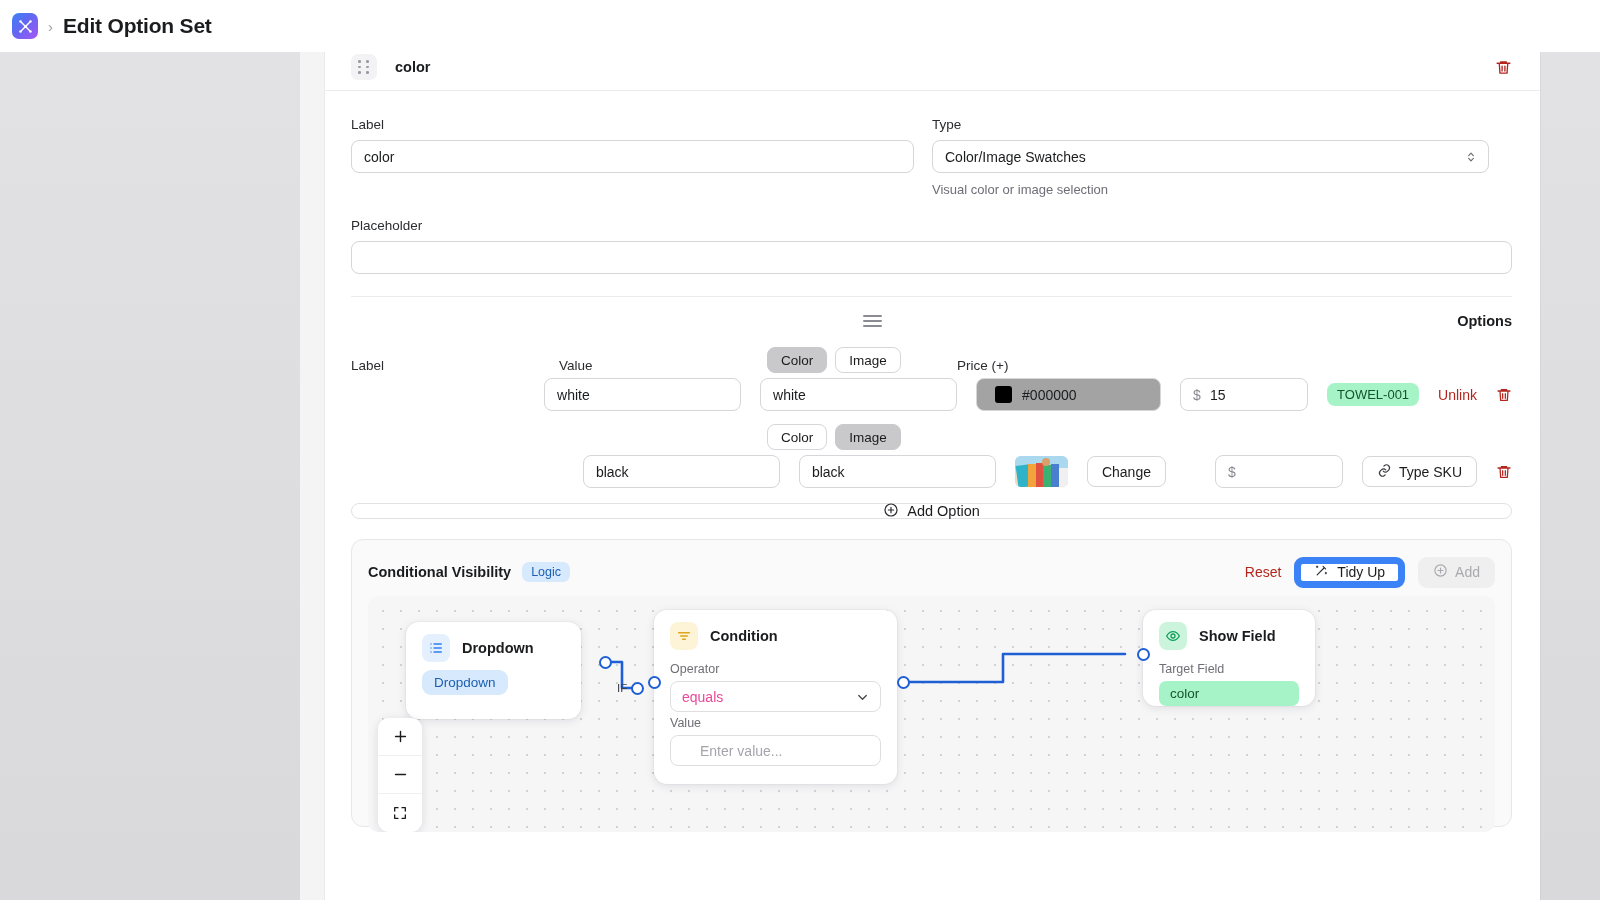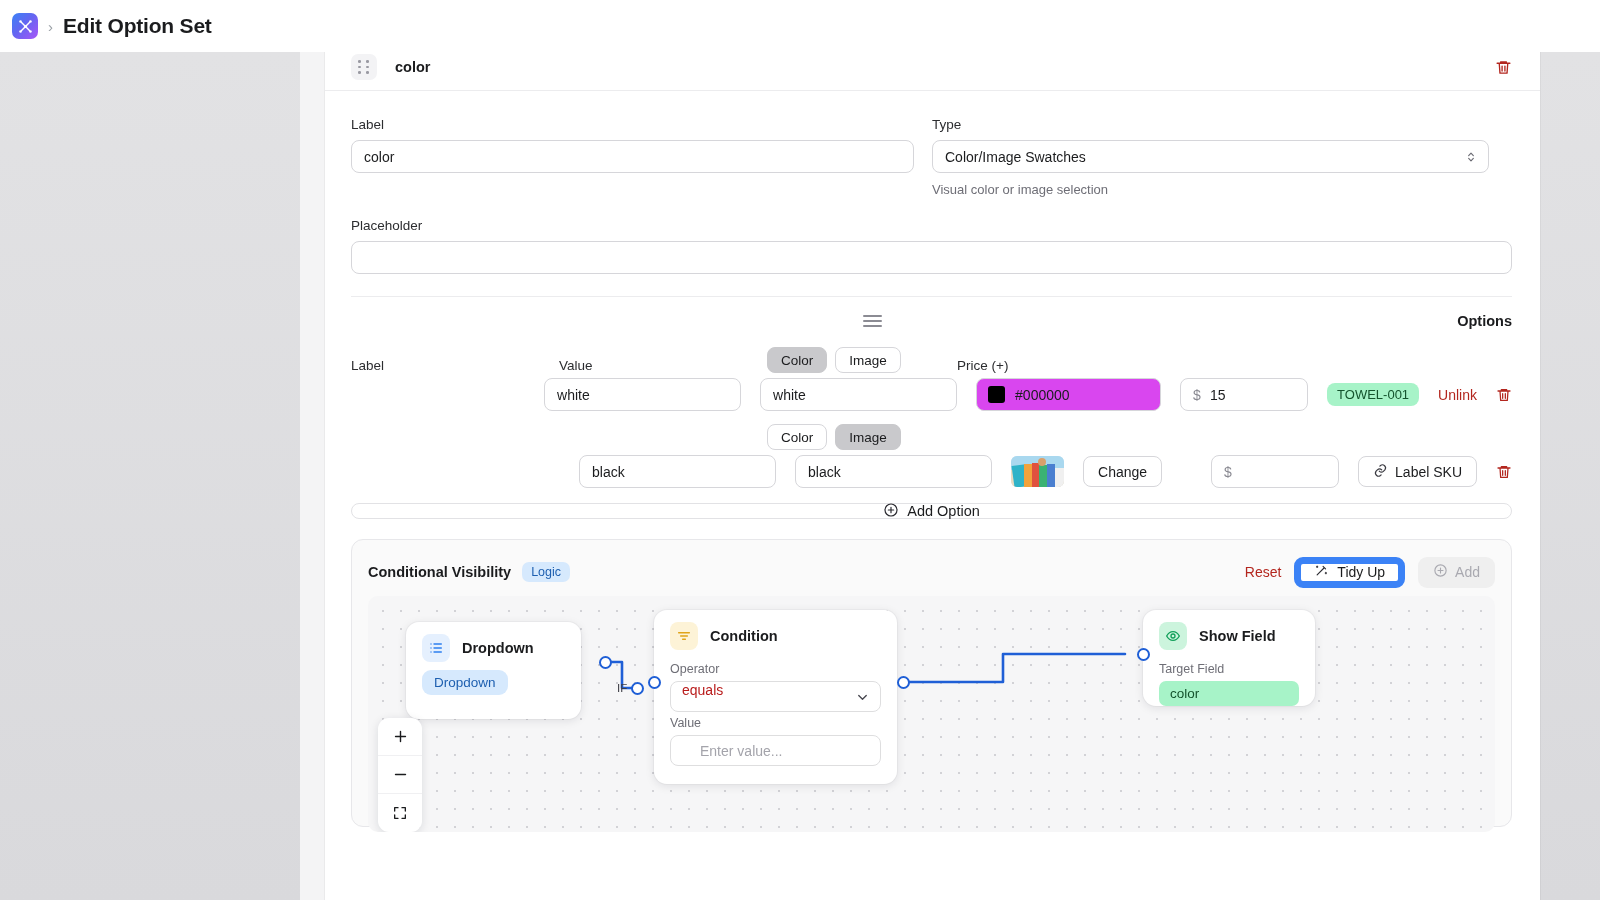--- a/index.html
+++ b/index.html
@@ -125,21 +125,21 @@
   }
   .seg-btn.active { background: #c9c9cc; border-color: #c9c9cc; color: #1b1c1e; }
 
   .opt-row { display: flex; align-items: center; gap: 4px; height: 43px; justify-content: flex-end; }
   .in-label { width: 197px; }
   .in-value { width: 197px; }
   .gap10 { width: 11px; flex: none; }
 
   .color-field {
     width: 185px; height: 33px; border: 1px solid #d6d6da; border-radius: 8px;
-    background: #d946ef; display: flex; align-items: center; gap: 10px; padding: 0 11px;
+    background: #a3a3a3; display: flex; align-items: center; gap: 10px; padding: 0 18px;
     cursor: pointer;
   }
   .swatch { width: 17px; height: 17px; border-radius: 3px; background: #000; flex:none; }
   .color-hex { font-size: 14px; color: #1b1c1e; }
 
   .price-field {
     width: 128px; height: 33px; border: 1px solid #d6d6da; border-radius: 8px;
     background: #fff; display: flex; align-items: center; gap: 9px; padding: 0 12px;
   }
   .dollar { font-size: 14px; color: #8a8a92; }
@@ -224,22 +224,22 @@
     margin: 0 16px 14px 16px; display: inline-block;
     background: #d6e9fd; color: #1d5fb0; font-size: 13.5px;
     border-radius: 9px; padding: 5px 12px;
   }
 
   .node-condition { left: 286px; top: 14px; width: 243px; height: 174px; }
   .nf-label { font-size: 12.5px; color: #6e6e76; margin: 4px 16px 5px 16px; }
   .nf-select {
     position: relative; margin: 0 16px; height: 31px;
     border: 1px solid #dededf; border-radius: 8px; background: #fff;
-    display:flex; align-items:flex-start; padding: 0 30px 0 11px;
-    font-size: 14px; color: #b91c1c; cursor: pointer;
+    display:flex; align-items:center; padding: 0 30px 0 11px;
+    font-size: 14px; color: #ec4899; cursor: pointer;
   }
   .nf-input {
     margin: 0 16px; height: 31px; width: calc(100% - 32px);
     border: 1px solid #dededf; border-radius: 8px; background: #fff;
     padding: 0 29px; font-size: 14px; color: #1b1c1e;
     font-family: "Liberation Sans", sans-serif;
   }
   .nf-input::placeholder { color: #a4a4ab; }
   .chev-dn { position: absolute; right: 10px; top: 50%; transform: translateY(-50%); color:#4a4a52; display:flex; }
 
@@ -431,21 +431,21 @@
         <span class="price-val"></span>
       </span>
       <span class="gap10"></span>
       <button class="btn-plain">
         <span>
           <svg width="15" height="15" viewBox="0 0 24 24" fill="none" stroke="#3b3b42" stroke-width="1.9" stroke-linecap="round">
             <path d="M10 13a5 5 0 0 0 7 0l2-2a5 5 0 0 0-7-7l-1 1"></path>
             <path d="M14 11a5 5 0 0 0-7 0l-2 2a5 5 0 0 0 7 7l1-1"></path>
           </svg>
         </span>
-        <span>Label SKU</span>
+        <span>Type SKU</span>
       </button>
       <span class="gap10"></span>
       <span class="trash">
         <svg width="16" height="16" viewBox="0 0 24 24" fill="none" stroke="currentColor" stroke-width="1.9" stroke-linecap="round" stroke-linejoin="round">
           <path d="M3 6h18M8 6V4h8v2M6 6l1 14h10l1-14M10 10v7M14 10v7"></path>
         </svg>
       </span>
     </div>
 
     <div class="add-option">

